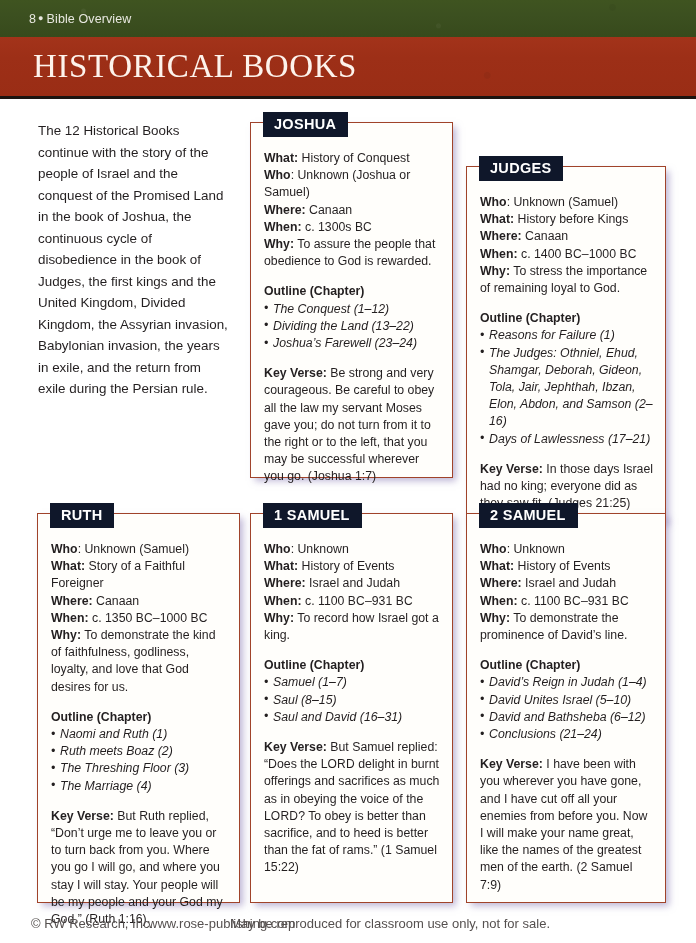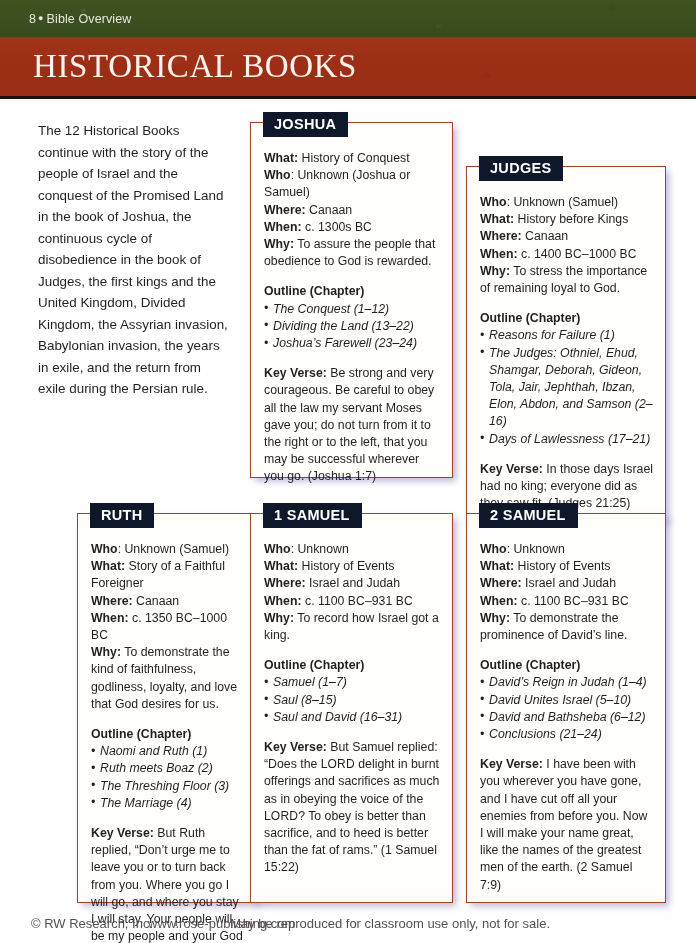--- a/index.html
+++ b/index.html
@@ -155,21 +155,21 @@
   ul.outline li::before {
     content: "\2022";
     position: absolute;
     left: 0;
     top: -0.5px;
   }
 
   
   #card-joshua  { left: 250px; top: 23px;  width: 203px; height: 356px; }
   #card-judges  { left: 466px; top: 23px;  width: 200px; height: 356px; margin-top: 44px; }
-  #card-ruth    { left: 37px;  top: 414px; width: 180px; height: 390px; margin-left: 40px; }
+  #card-ruth    { left: 37px;  top: 414px; width: 203px; height: 390px; }
   #card-1samuel { left: 250px; top: 414px; width: 203px; height: 390px; }
   #card-2samuel { left: 466px; top: 414px; width: 200px; height: 390px; }
 
   
   .footer {
     position: absolute;
     left: 0;
     top: 916px;
     width: 575px;
     height: 27px;

